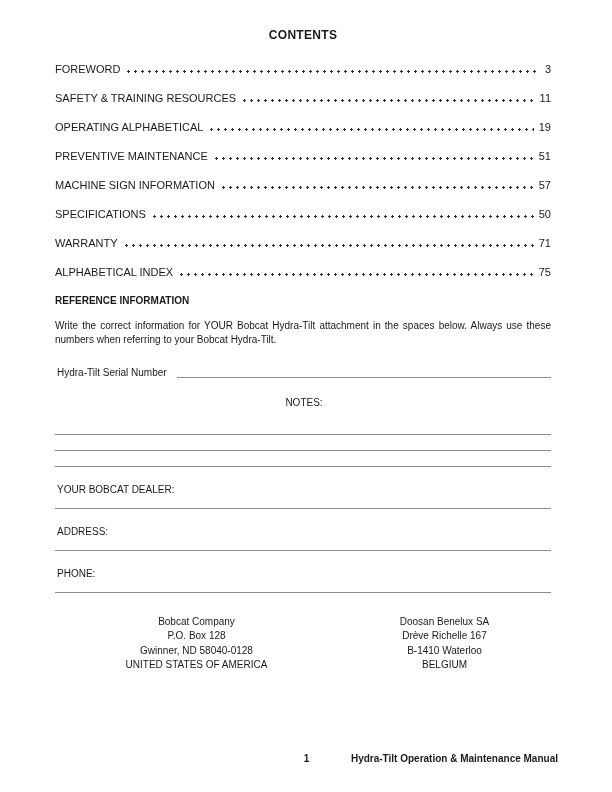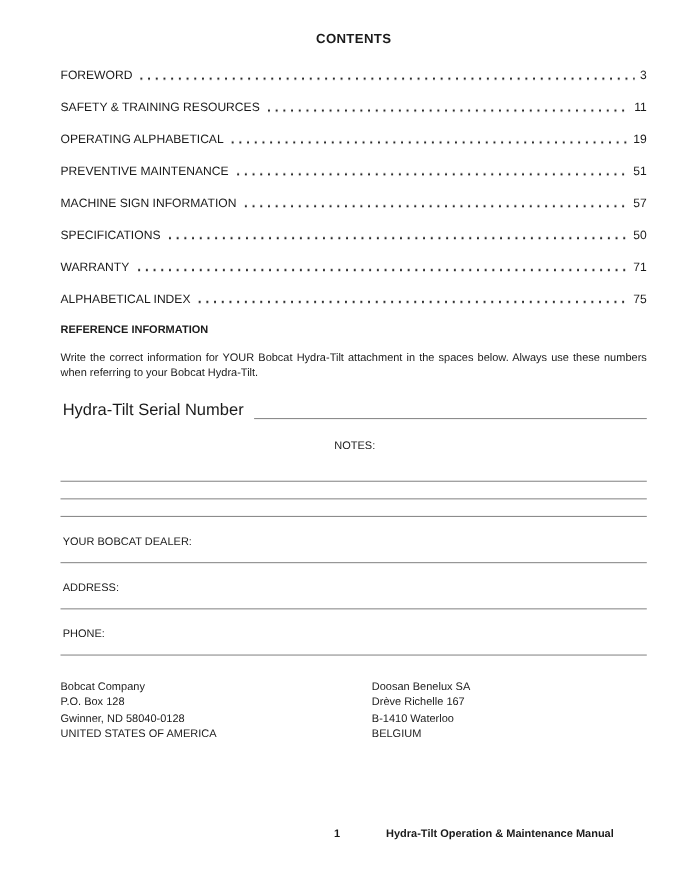--- a/index.html
+++ b/index.html
@@ -1,21 +1,21 @@
 <!DOCTYPE html>
 <html><head>
 <meta charset="utf-8">
 <style>
   html, body { margin: 0; padding: 0; background: #ffffff; }
   .page {
     width: 612px; height: 792px; box-sizing: border-box;
     position: relative; background: #ffffff;
     font-family: "Liberation Sans", "DejaVu Sans", sans-serif;
     color: #1a1a1a;
-    padding: 28px 24px 0 55px;
+    padding: 28px 61px 0 55px;
   }
   .contents-title {
     text-align: center; font-weight: bold; font-size: 12px;
     letter-spacing: 0.3px; margin-bottom: 21px;
   }
   .toc { }
   .toc-entry {
     display: flex; align-items: flex-start;
     font-size: 11px; line-height: 13px; margin-bottom: 16px;
   }
@@ -23,32 +23,32 @@
   .toc-leader {
     flex: 1; height: 10px; margin: 0 5px;
     background: radial-gradient(circle, #2a2a2a 1px, transparent 1.3px) 0 100% / 7px 3px repeat-x;
   }
   .toc-page { white-space: nowrap; }
   .ref-heading { font-weight: bold; font-size: 10px; margin: 4px 0 13px 0; }
   .ref-body {
     font-size: 10px; line-height: 1.38; text-align: justify;
     margin-bottom: 17px;
   }
-  .serial-row { display: flex; align-items: flex-end; font-size: 15px; margin-top: 14px; }
+  .serial-row { display: flex; align-items: flex-end; font-size: 10px; margin-top: 14px; }
   .serial-row .label { white-space: nowrap; padding-left: 2px; }
   .serial-row .fill-line { flex: 1; border-bottom: 1px solid #8c8c8c; height: 13px; margin-left: 10px; }
   .notes-label { font-size: 10px; margin-top: 19px; padding-left: 2px; text-align: center; }
   .rule { border-bottom: 1px solid #8c8c8c; height: 0; }
   .rule.notes-1 { margin-top: 26px; }
   .rule.notes-2 { margin-top: 15px; }
   .rule.notes-3 { margin-top: 15px; }
   .form-field { margin-top: 17px; }
   .form-field .label { font-size: 10px; padding-left: 2px; }
   .form-field .rule { margin-top: 13px; }
-  .addresses { display: flex; margin-top: 22px; font-size: 10px; line-height: 14.5px; }
+  .addresses { display: flex; margin-top: 22px; font-size: 10px; line-height: 14.5px; text-align: center; }
   .addr-col.left { width: 283px; }
   .addr-col.right { flex: 1; }
   .footer {
     position: absolute; left: 55px; right: 54px; bottom: 26px; height: 13px;
     font-size: 10px; font-weight: bold;
   }
   .footer .page-num { position: absolute; left: 50%; transform: translateX(-50%); }
   .footer .manual-title { position: absolute; right: 0; }
 </style>
 </head>

